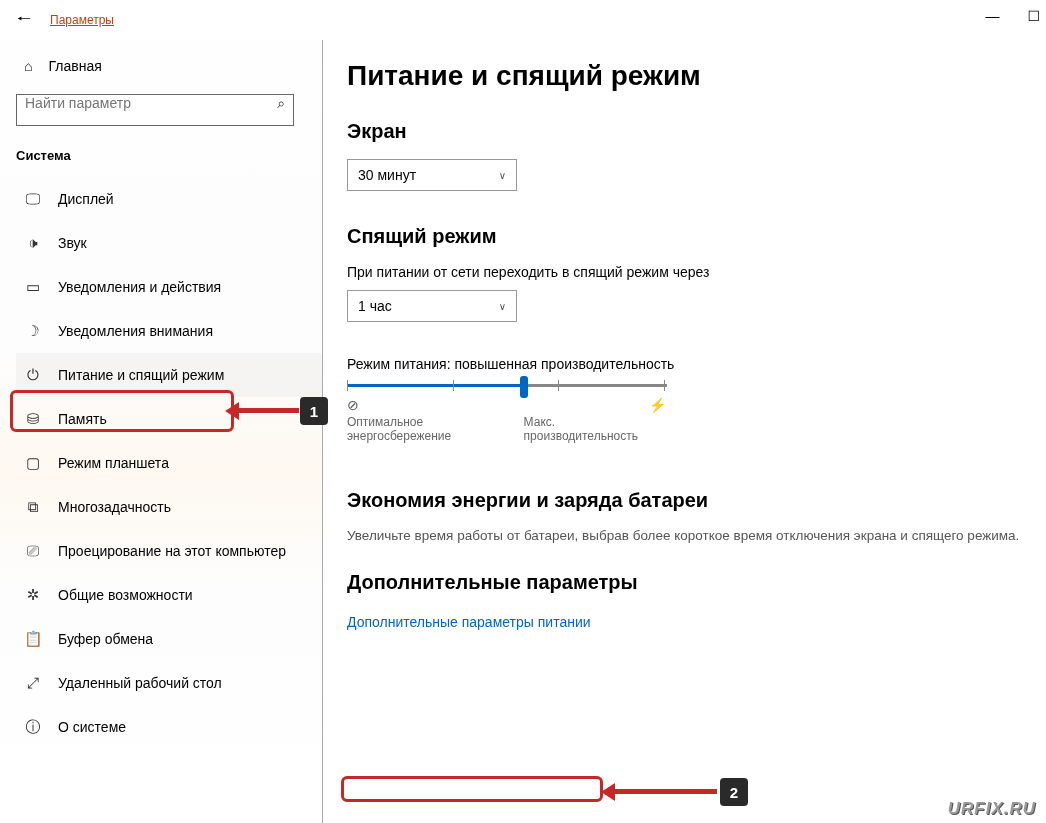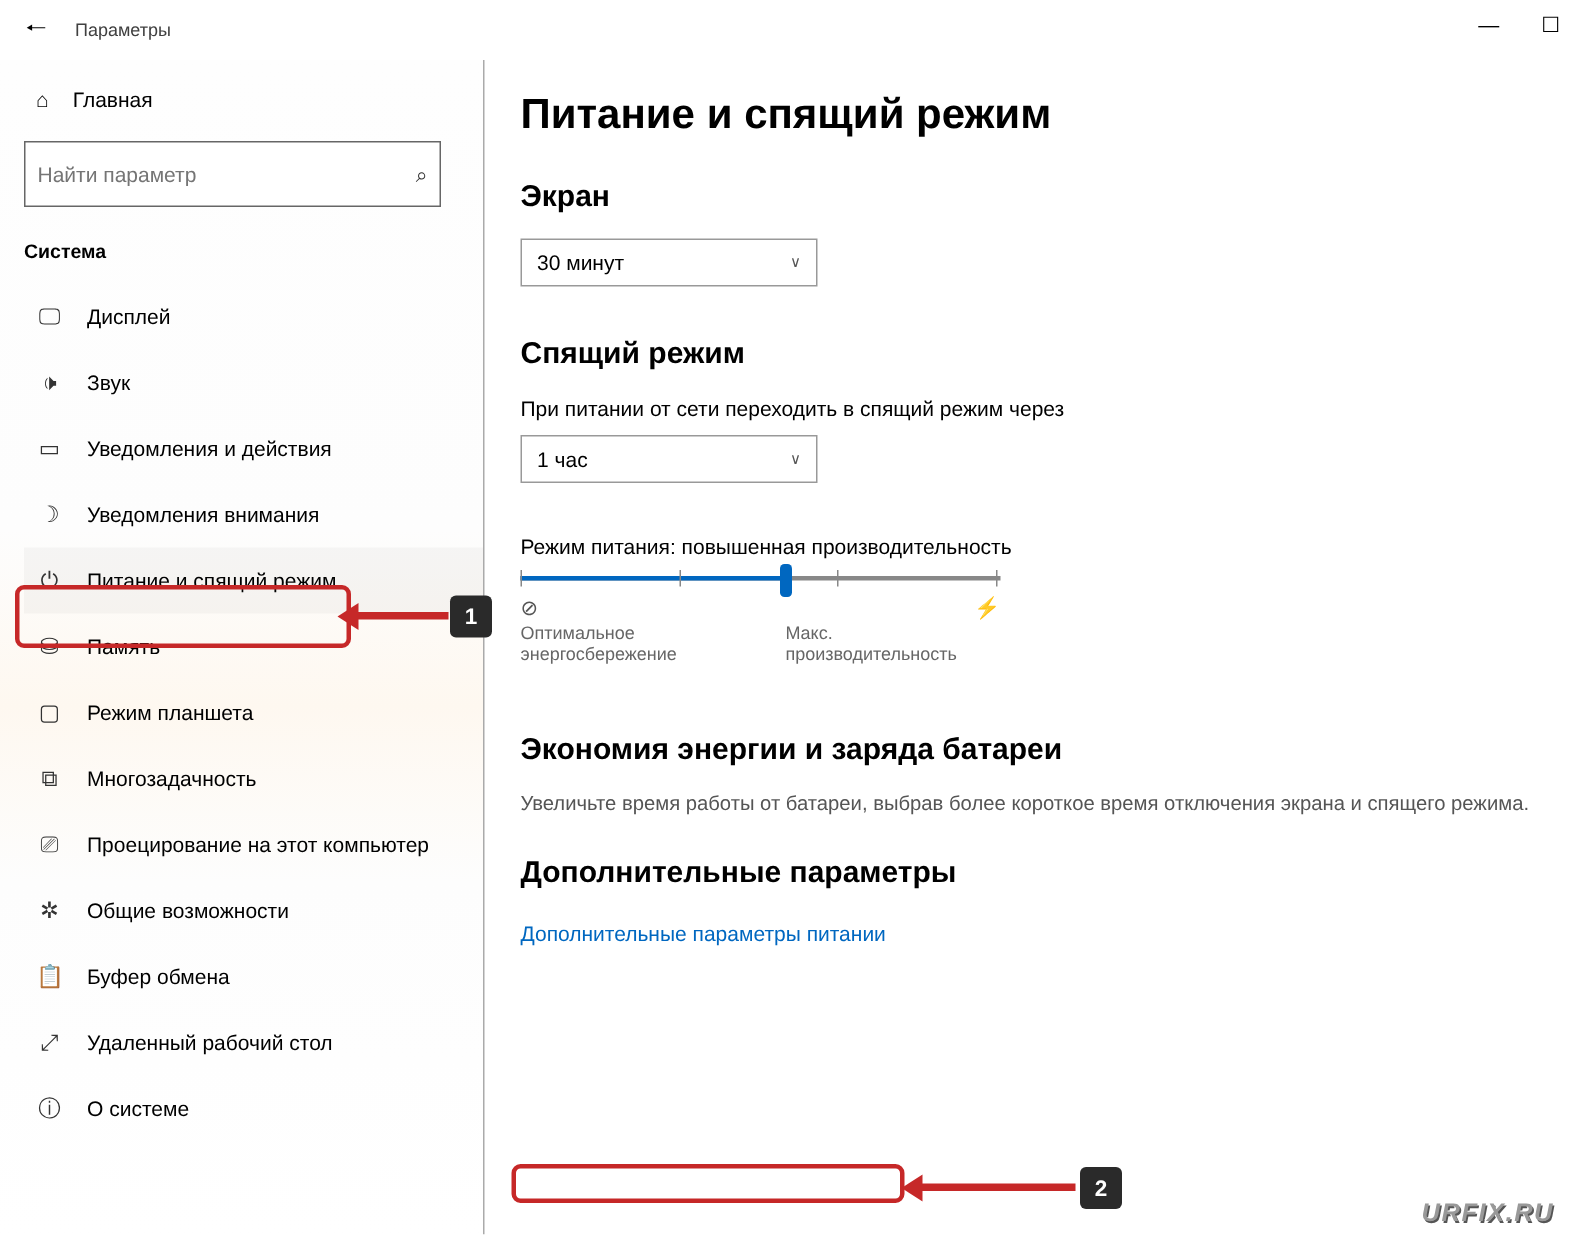--- a/index.html
+++ b/index.html
@@ -1,52 +1,52 @@
 <!DOCTYPE html>
 <html><head>
 <meta charset="utf-8">
 <style>
 * { box-sizing: border-box; margin: 0; padding: 0; font-family: "Segoe UI", Tahoma, sans-serif; }
 body { width: 1046px; height: 823px; background: #fff; color: #000; position: relative; overflow: hidden; }
 
 
 .titlebar { height: 40px; display: flex; align-items: center; padding: 0 8px; }
 .titlebar .back { width: 32px; text-align: center; font-size: 16px; cursor: pointer; }
-.titlebar .title { font-size: 12px; padding-left: 10px; color: #404040; }
+.titlebar .title { font-size: 12px; padding-left: 10px; color: #c2410c; text-decoration: underline; }
 .win-controls { position: absolute; right: 6px; top: 8px; display: flex; gap: 28px; }
 .win-controls span { font-size: 14px; cursor: pointer; }
 
 
 .content { display: flex; height: calc(100% - 40px); }
 .sidebar { width: 322px; padding: 8px 0 0 16px; background: linear-gradient(180deg,#fefefe 0%,#fdfdfd 40%,#fef8f0 55%,#fdfdfd 70%,#fff 100%); position: relative; }
 .main { flex: 1; padding: 20px 0 0 24px; border-left: 1px solid #aaa; margin-left: 0; position: relative; }
 
 
 .home-row { display: flex; align-items: center; gap: 16px; padding: 10px 8px; font-size: 14px; cursor: pointer; }
-.search-box { display: flex; align-items: center; width: 278px; height: 44px; border: 1px solid #666; margin: 10px 0 16px 0; padding: 0 8px; background: #fff; }
+.search-box { display: flex; align-items: flex-start; width: 278px; height: 32px; border: 1px solid #666; margin: 10px 0 16px 0; padding: 0 8px; background: #fff; }
 .search-box input { border: none; outline: none; flex: 1; font-size: 14px; background: transparent; }
 .search-box .mag { font-size: 14px; color: #333; }
 
 
 .category { font-size: 13px; font-weight: 700; padding: 6px 0 14px 0; }
 
 
 .side-item { display: flex; align-items: center; gap: 16px; height: 44px; padding: 0 8px; font-size: 14px; cursor: pointer; position: relative; }
 .side-item .ico { width: 18px; text-align: center; font-size: 15px; color: #333; }
 .side-item.active { background: rgba(0,0,0,0.03); }
 
 
 .hl1 { position: absolute; border: 3px solid #c62828; border-radius: 6px; pointer-events: none; }
 .badge { width: 28px; height: 28px; background: #2a2a2a; color: #fff; border-radius: 4px; display: flex; align-items: center; justify-content: center; font-size: 15px; font-weight: 600; position: absolute; }
 
 
 h1 { font-size: 28px; font-weight: 600; margin-bottom: 28px; }
 h2 { font-size: 20px; font-weight: 600; margin-bottom: 16px; margin-top: 8px; }
 .label-sm { font-size: 14px; margin-bottom: 10px; }
-.select { width: 198px; height: 32px; border: 1px solid #999; display: flex; align-items: center; justify-content: space-between; padding: 0 10px; font-size: 14px; cursor: pointer; margin-bottom: 34px; background: #fff; }
+.select { width: 170px; height: 32px; border: 1px solid #999; display: flex; align-items: center; justify-content: space-between; padding: 0 10px; font-size: 14px; cursor: pointer; margin-bottom: 34px; background: #fff; }
 .select .chev { font-size: 10px; color: #555; }
 
 
 .slider-wrap { width: 320px; margin: 12px 0 6px 0; }
 .slider-track { height: 3px; background: #888; position: relative; }
 .slider-track::before { content:""; position:absolute; left:0; width:55%; height:3px; background:#0067c0; }
 .tick { position:absolute; top:-4px; width:1px; height:11px; background:#888; }
 .thumb { position:absolute; top:-8px; width:8px; height:22px; background:#0067c0; border-radius:3px; left:54%; }
 .slider-labels { display:flex; justify-content:space-between; width:320px; margin-top:10px; }
 .slider-labels span.ico { font-size:14px; color:#555; }

